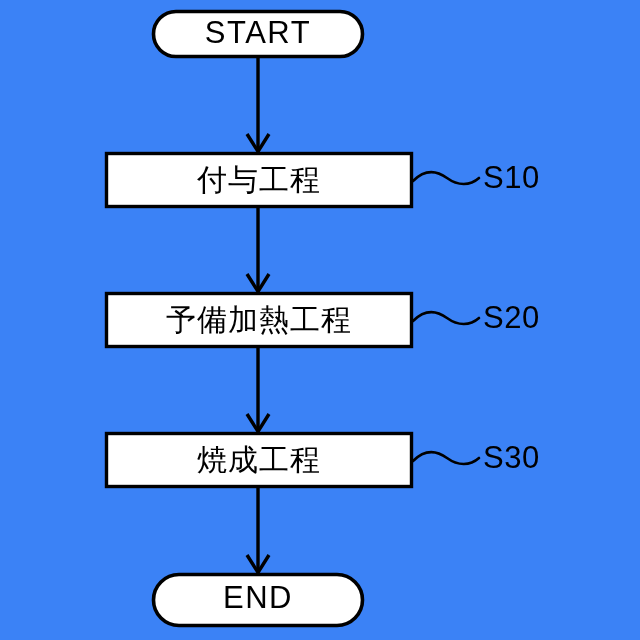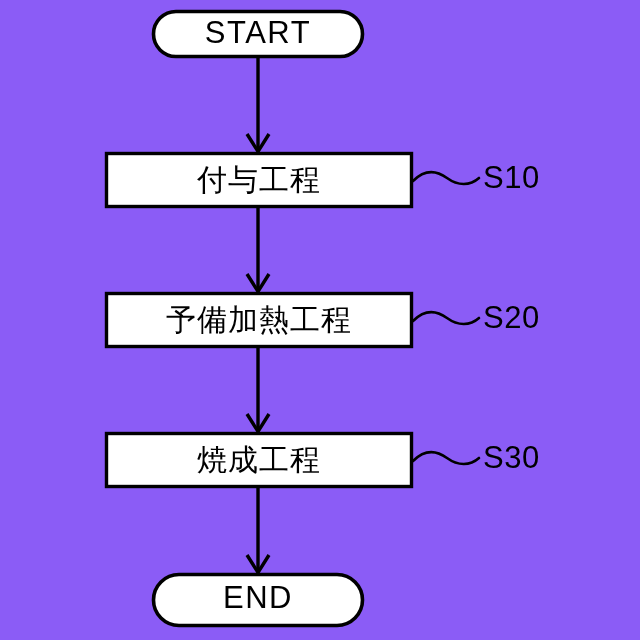--- a/index.html
+++ b/index.html
@@ -8,21 +8,21 @@
     padding: 0;
     background: #ffffff;
   }
   body {
     font-family: "Liberation Sans", "DejaVu Sans", sans-serif;
   }
   #diagram-root {
     position: relative;
     width: 640px;
     height: 640px;
-    background: #8b5cf6;
+    background: #3b82f6;
     overflow: hidden;
   }
   #flow-svg {
     position: absolute;
     left: 0;
     top: 0;
     width: 640px;
     height: 640px;
     display: block;
   }

